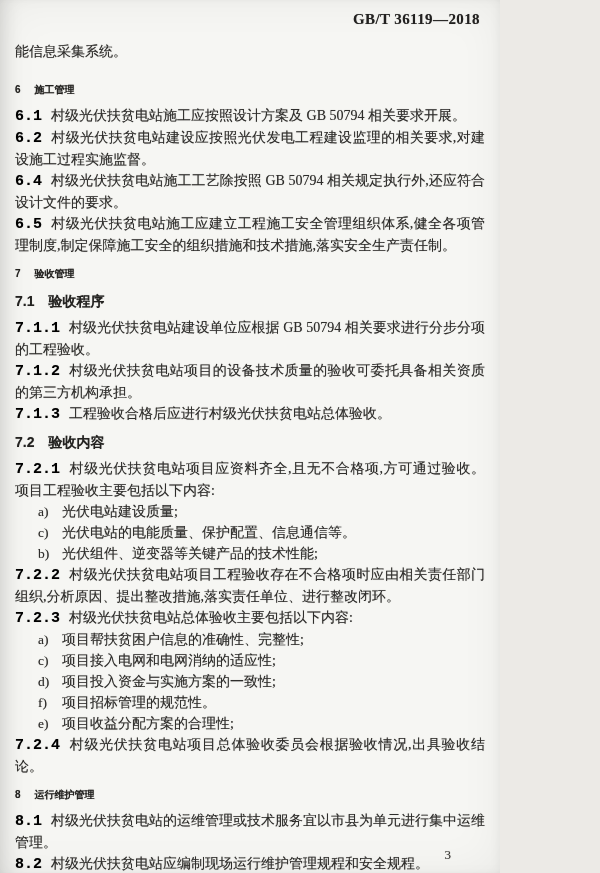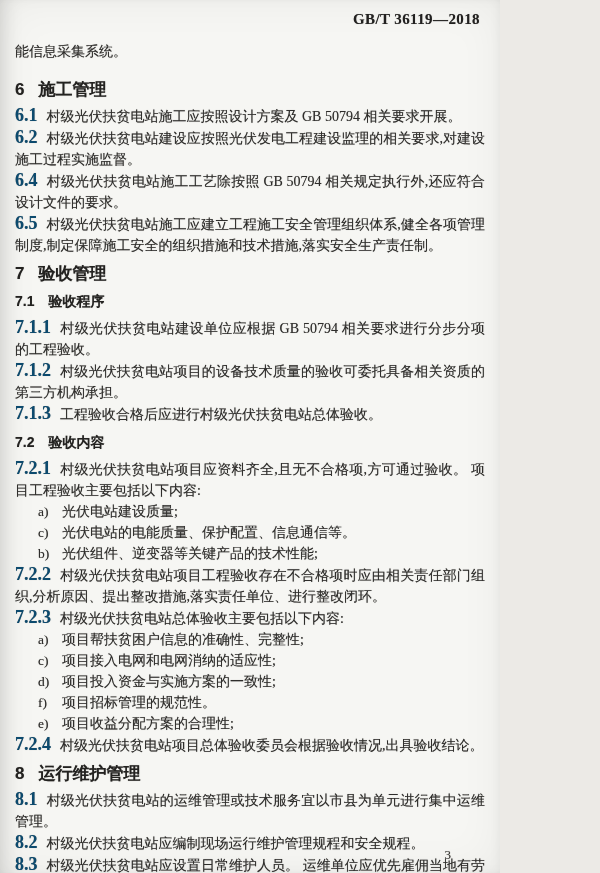--- a/index.html
+++ b/index.html
@@ -38,34 +38,34 @@
     line-height: 21px;
     margin-bottom: 17px;
   }
   .h1, .h2 {
     font-family: "Liberation Sans", "DejaVu Sans", sans-serif;
     font-weight: bold;
     color: #232220;
     line-height: 21px;
     margin: 7px 0 5px 0;
   }
-  .h1 { font-size: 17px; }
+  .h1 { font-size: 10px; }
   .h2 { font-size: 14px; }
   .h-num { margin-right: 14px; }
   .clause {
     font-size: 14px;
     line-height: 21px;
     text-align: justify;
   }
   .c-num {
-    font-family: Liberation Serif, serif;
+    font-family: Liberation Mono, monospace;
     font-weight: bold;
-    font-size: 18px;
+    font-size: 15px;
     margin-right: 9px;
-    color: #0c4a6e;
+    color: #000000;
   }
   .li {
     font-size: 14px;
     line-height: 21px;
     padding-left: 23px;
   }
   .li-num {
     display: inline-block;
     width: 24px;
     font-size: 13.5px;

